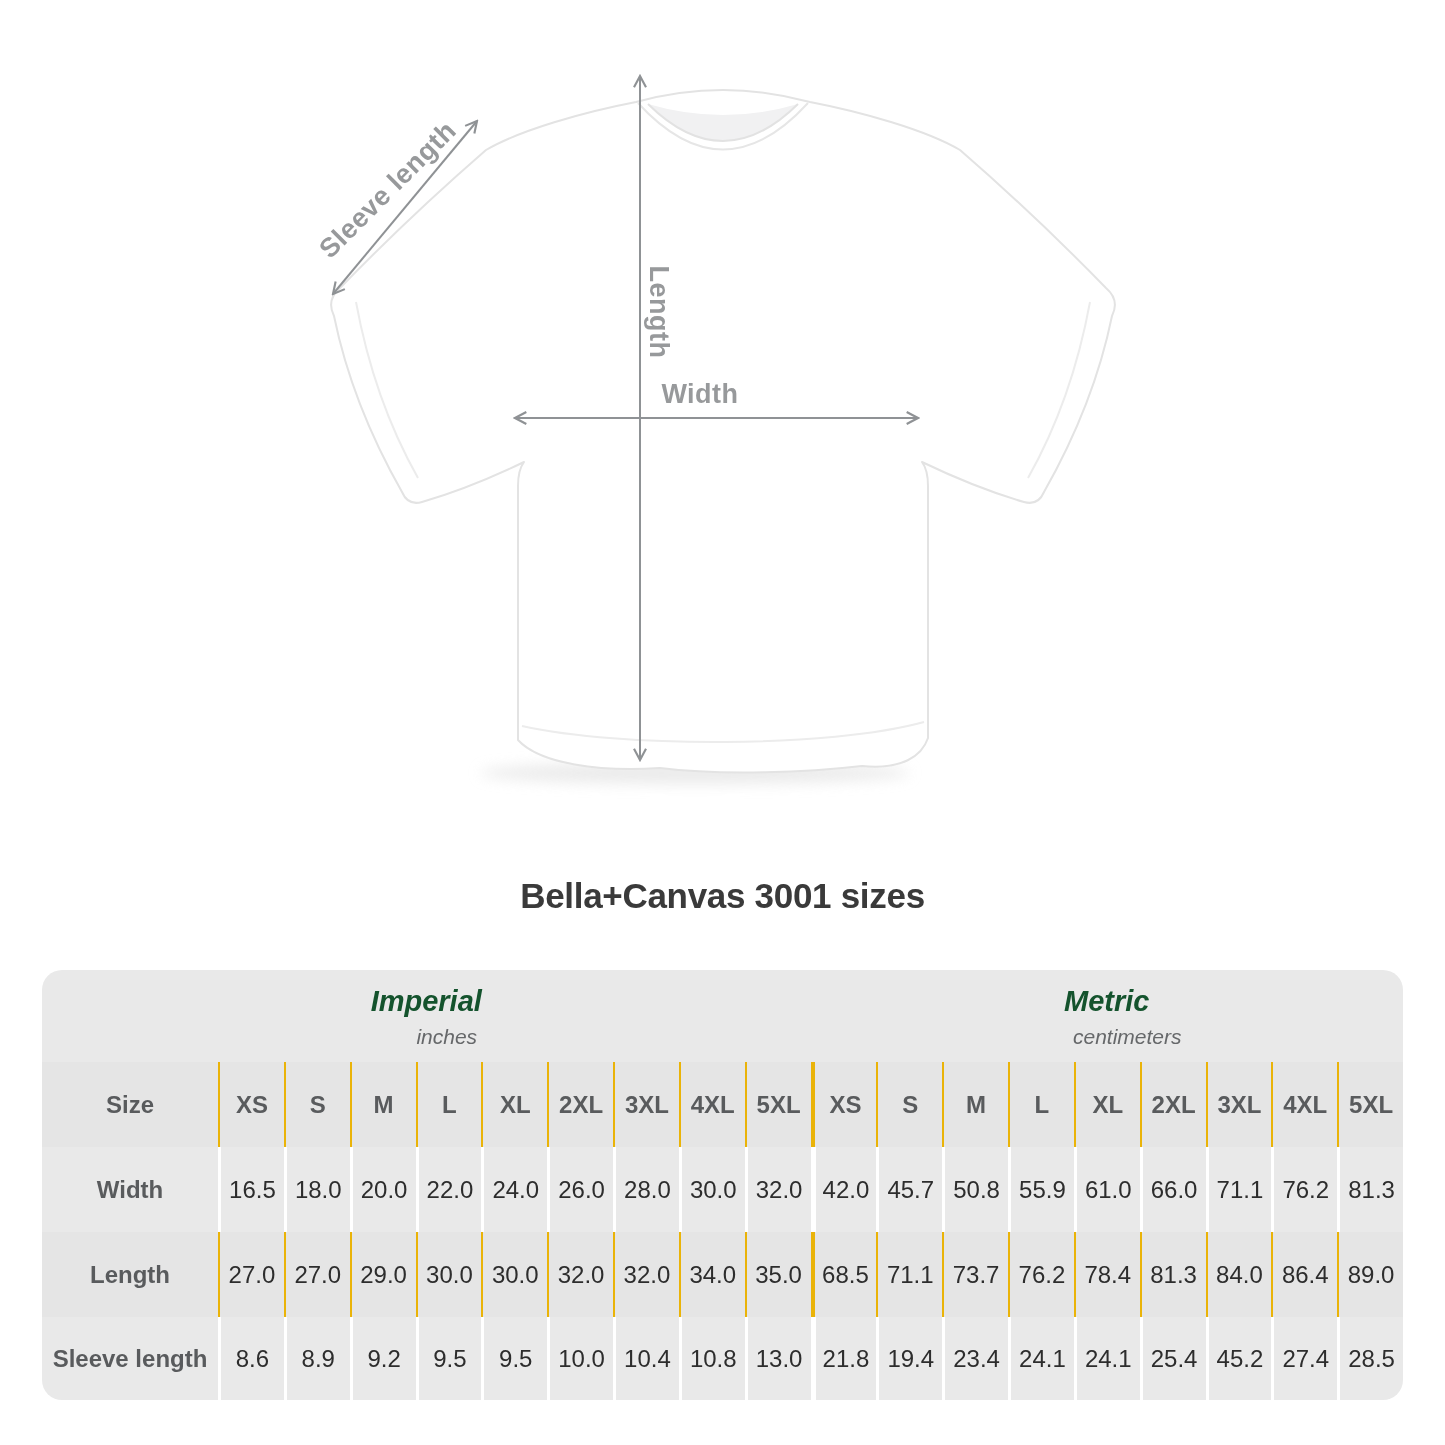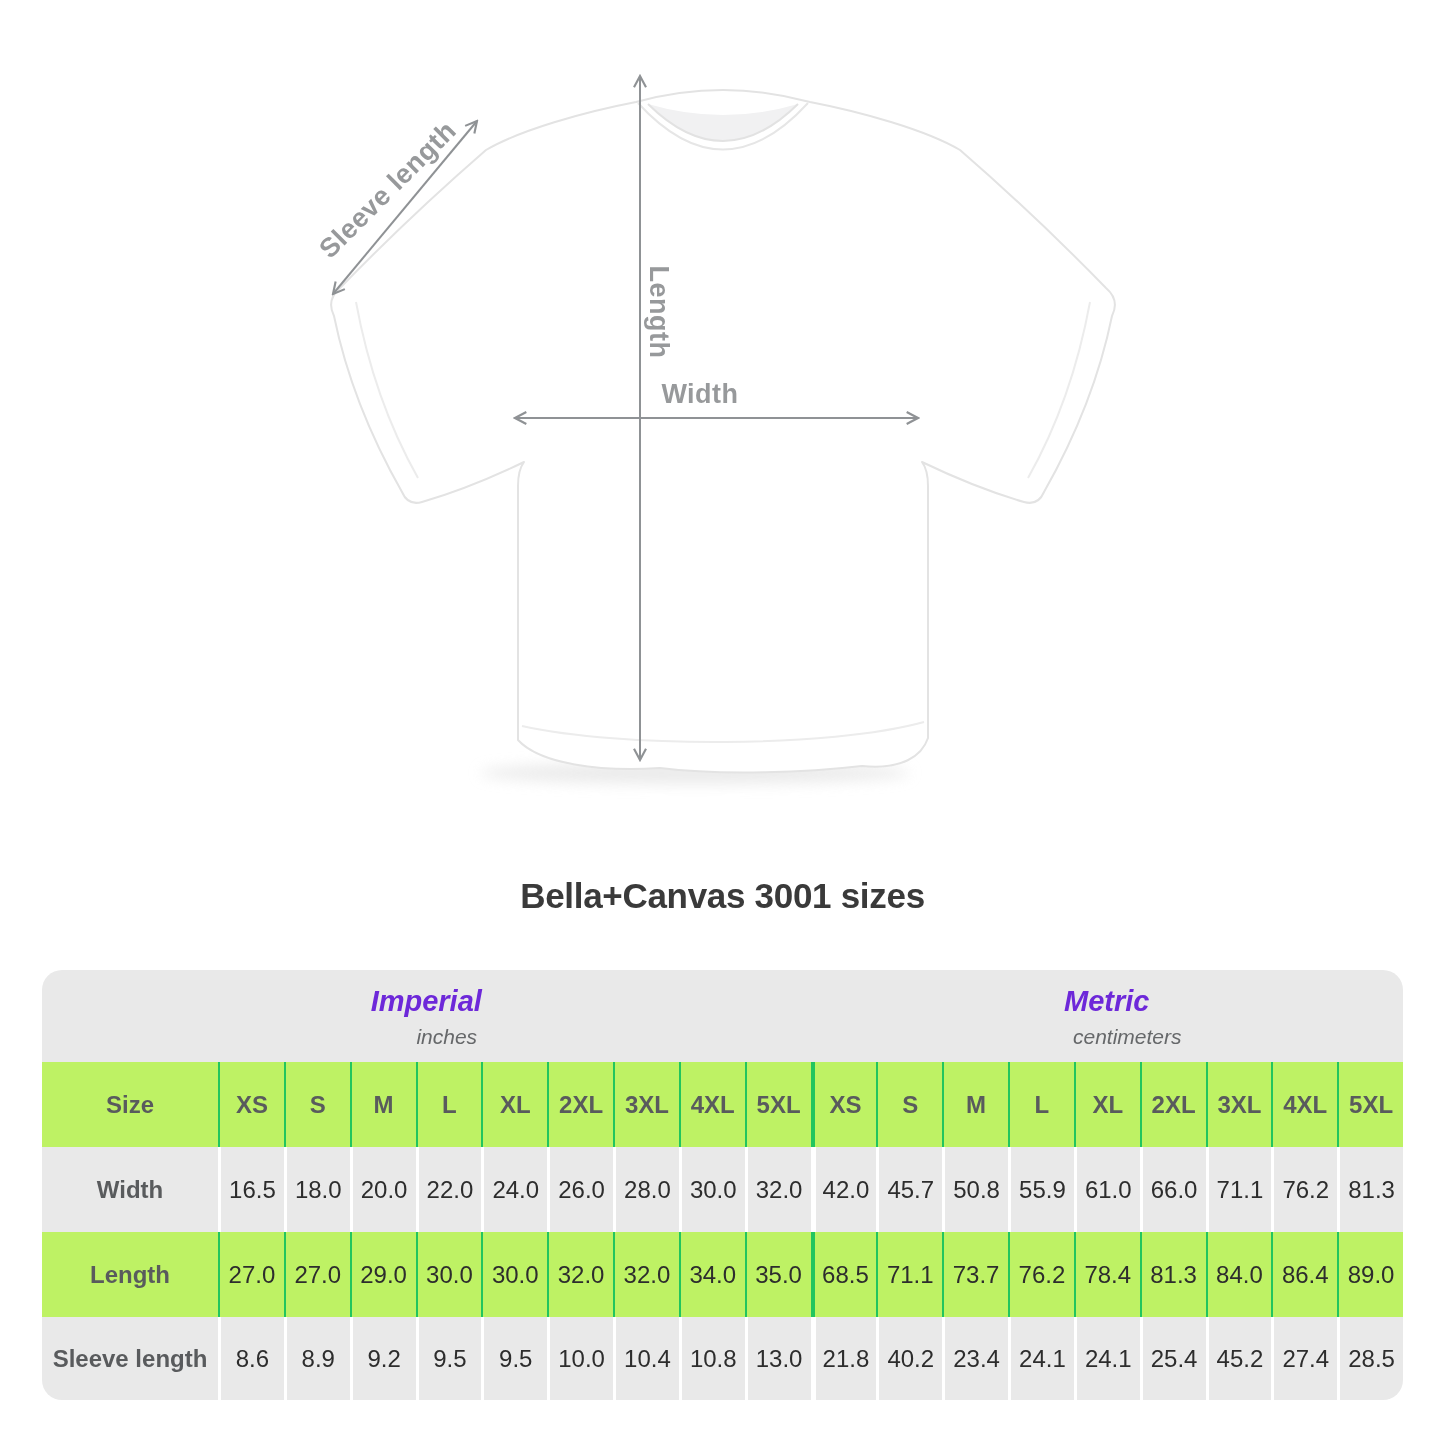--- a/index.html
+++ b/index.html
@@ -25,30 +25,30 @@
     border-radius:20px; overflow:hidden;
   }
   .grid {
     display:grid; width:100%; height:100%;
     grid-template-columns:176px repeat(18, 1fr);
     grid-template-rows:92px 85px 85px 85px 83px;
   }
   .band { background:#e9e9e9; display:flex; flex-direction:column; align-items:center; justify-content:center; gap:7px; padding-top:2px; }
   .band-imperial { grid-area:1 / 1 / 2 / 11; }
   .band-metric  { grid-area:1 / 11 / 2 / 20; }
-  .g-label { font-size:29px; font-weight:700; font-style:italic; color:#6d28d9; }
+  .g-label { font-size:29px; font-weight:700; font-style:italic; color:#14532d; }
   .g-sub   { font-size:21px; font-style:italic; color:#66686a;margin-left:41px; }
 
   .cell { display:flex; align-items:center; justify-content:center; font-size:24px; }
   .head { font-weight:700; color:#595b5d; }
   .lab  { font-weight:700; color:#595b5d; }
   .val  { color:#2d2d2d; }
   .r-gray { background:#e9e9e9; }
-  .r-white { background:#bef264; }
-  .r-white.sep { border-left:2px solid #22c55e; }
+  .r-white { background:#e5e5e5; }
+  .r-white.sep { border-left:2px solid #eab308; }
   .r-gray.sep  { border-left:3px solid #ffffff; }
   .r-white.sep-group { border-left-width:4px; }
   .r-gray.sep-group  { border-left-width:5px; }
 </style>
 </head>
 <body>
 
 <div class="canvas">
 
   <svg class="tee" width="1445" height="830" viewBox="0 0 1445 830">
@@ -177,21 +177,21 @@
         <div class="cell r-gray val sep">8.6</div>
         <div class="cell r-gray val sep">8.9</div>
         <div class="cell r-gray val sep">9.2</div>
         <div class="cell r-gray val sep">9.5</div>
         <div class="cell r-gray val sep">9.5</div>
         <div class="cell r-gray val sep">10.0</div>
         <div class="cell r-gray val sep">10.4</div>
         <div class="cell r-gray val sep">10.8</div>
         <div class="cell r-gray val sep">13.0</div>
         <div class="cell r-gray val sep sep-group">21.8</div>
-        <div class="cell r-gray val sep">40.2</div>
+        <div class="cell r-gray val sep">19.4</div>
         <div class="cell r-gray val sep">23.4</div>
         <div class="cell r-gray val sep">24.1</div>
         <div class="cell r-gray val sep">24.1</div>
         <div class="cell r-gray val sep">25.4</div>
         <div class="cell r-gray val sep">45.2</div>
         <div class="cell r-gray val sep">27.4</div>
         <div class="cell r-gray val sep">28.5</div>
       </div>
   </div>
 

